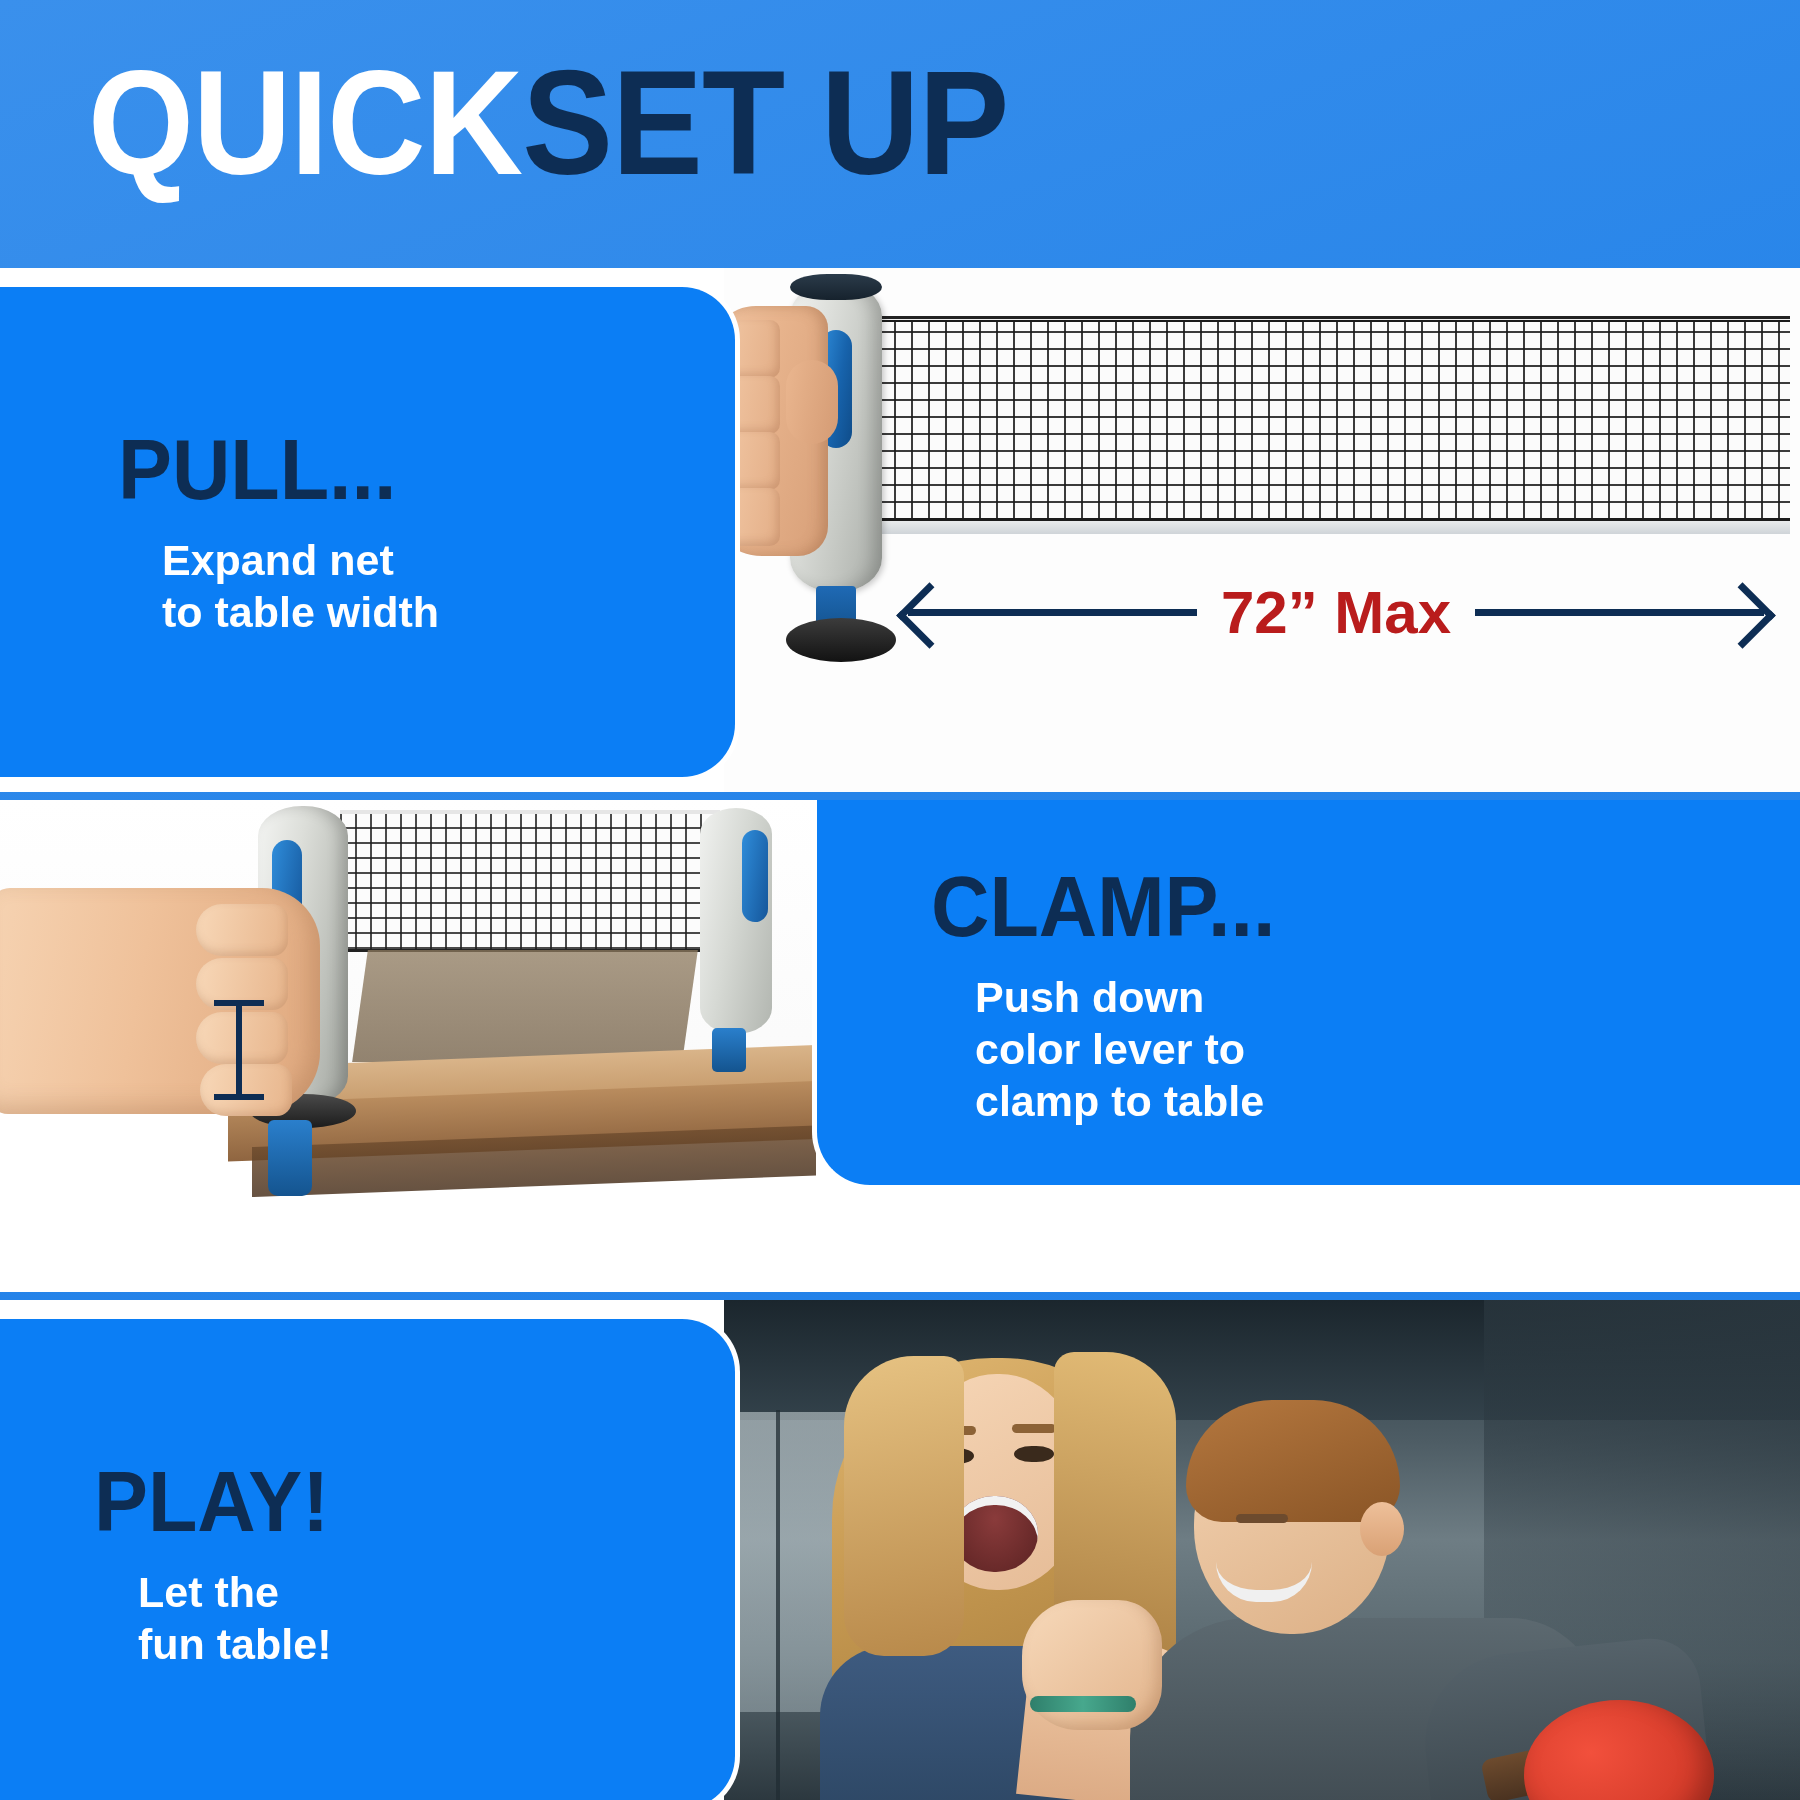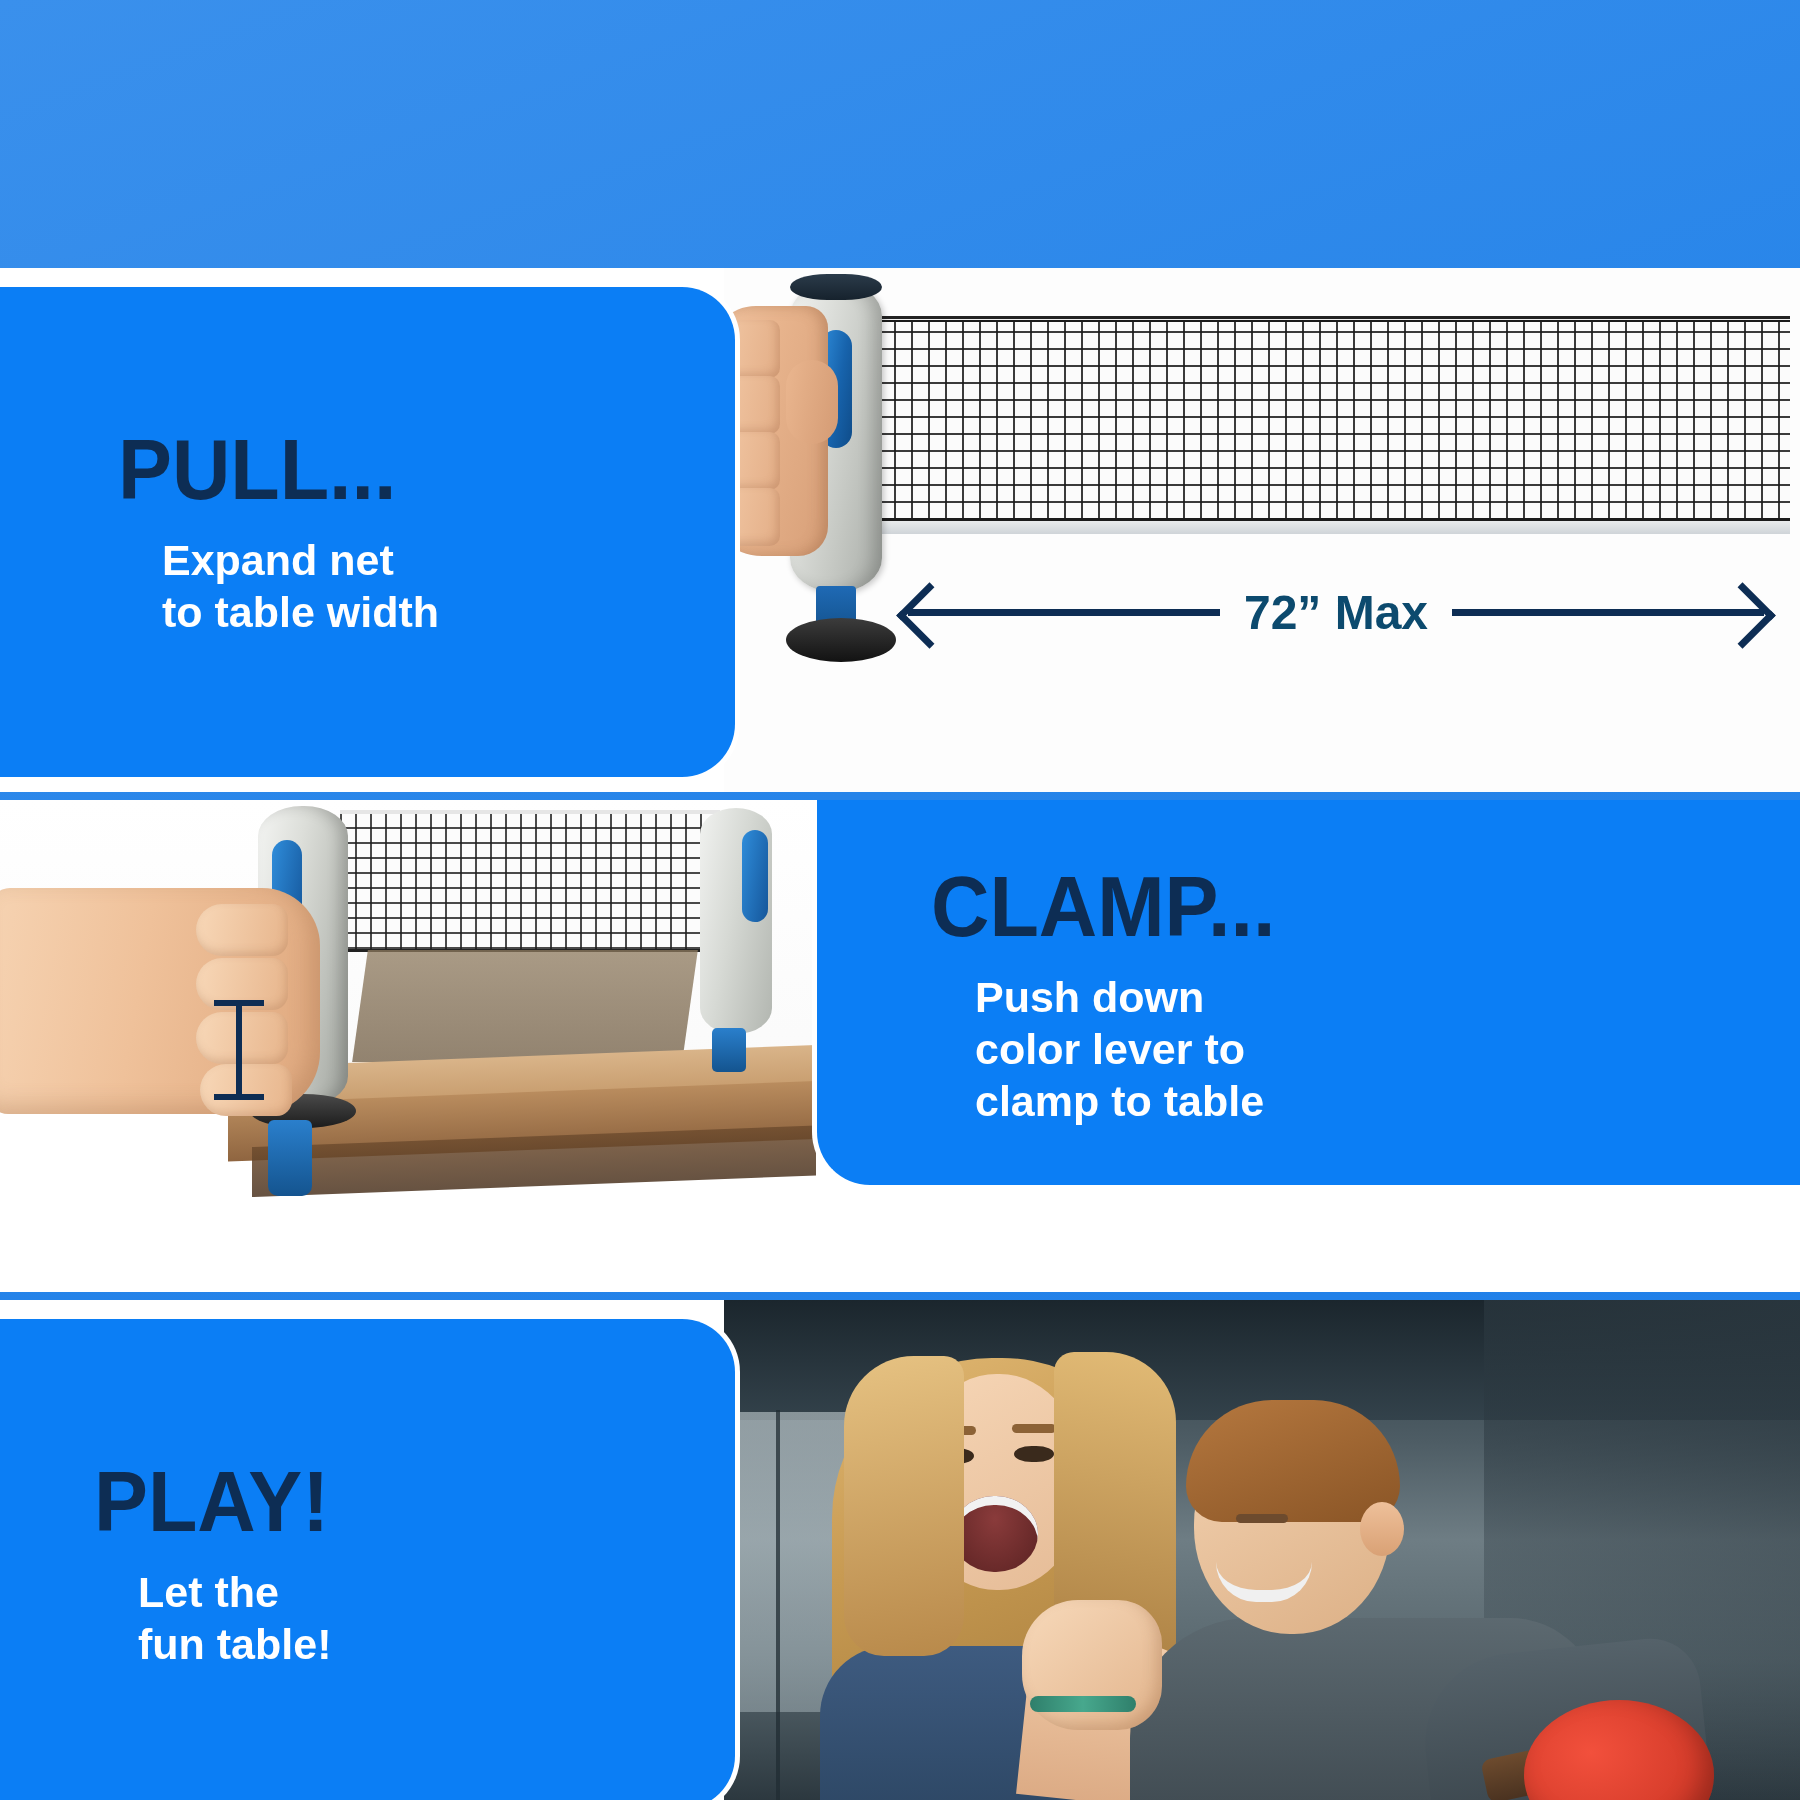--- a/index.html
+++ b/index.html
@@ -158,21 +158,21 @@
   }
   .dim-line { flex:1; height:7px; background:#0d2d54; position:relative; }
   .arrow-l::before, .arrow-r::after {
     content:""; position:absolute; top:-17px; width:40px; height:40px;
     border-left:7px solid #0d2d54; border-bottom:7px solid #0d2d54;
   }
   .arrow-l::before { left:-2px;  transform:rotate(45deg); }
   .arrow-r::after  { right:-2px; transform:rotate(-135deg); }
   .dim-label {
     font-family:"Liberation Sans", sans-serif;
-    font-weight:700; font-size:48px; color:#0c4a6e; white-space:nowrap;
+    font-weight:700; font-size:60px; color:#b91c1c; white-space:nowrap;
   }
 
   
   #photo2 { left:0px; top:800px; width:816px; height:492px; background:#ffffff; }
   .wall { position:absolute; left:0; top:0; width:816px; height:292px; background:linear-gradient(#ffffff,#fafafa); }
   .table-top {
     position:absolute; left:228px; top:256px; width:600px; height:46px;
     background:linear-gradient(#d9b489,#c59a6b);
     transform:skewY(-2.2deg);
   }
@@ -394,20 +394,23 @@
     border-radius:10px;
     background:linear-gradient(#6d4b2e,#4a3220);
     transform:rotate(-12deg);
   }
 </style>
 </head>
 <body>
 
 <div id="canvas">
 
+  <div class="header">
+    <div class="title"><span class="w1">QUICK</span><span class="w2">SET UP</span></div>
+  </div>
 
   <div class="band" id="band1">
 
     <div class="photo" id="photo1" style="left:0;top:0;width:1076px;height:524px;left:724px;top:0;">
       <div class="net-top-band"></div>
       <div class="net"></div>
       <div class="net-bot-band"></div>
 
       <div class="reel"></div>
       <div class="reel-cap"></div>

